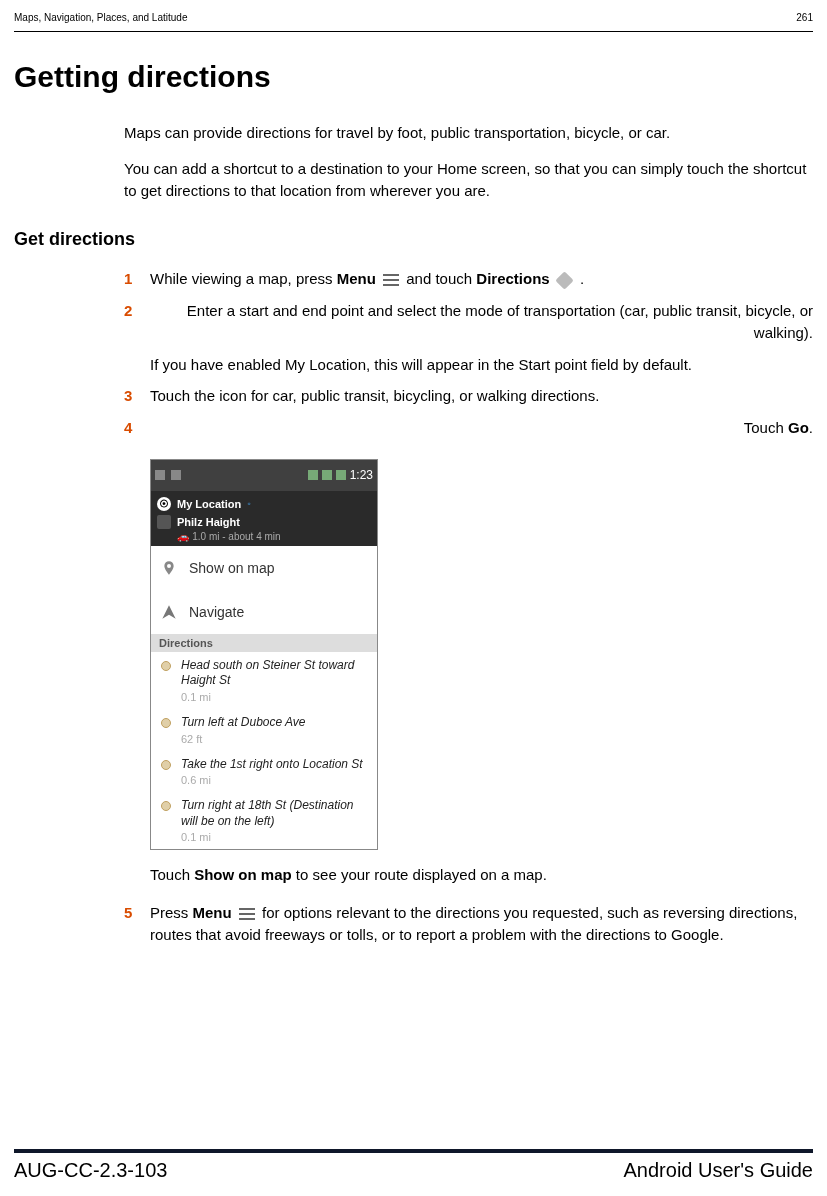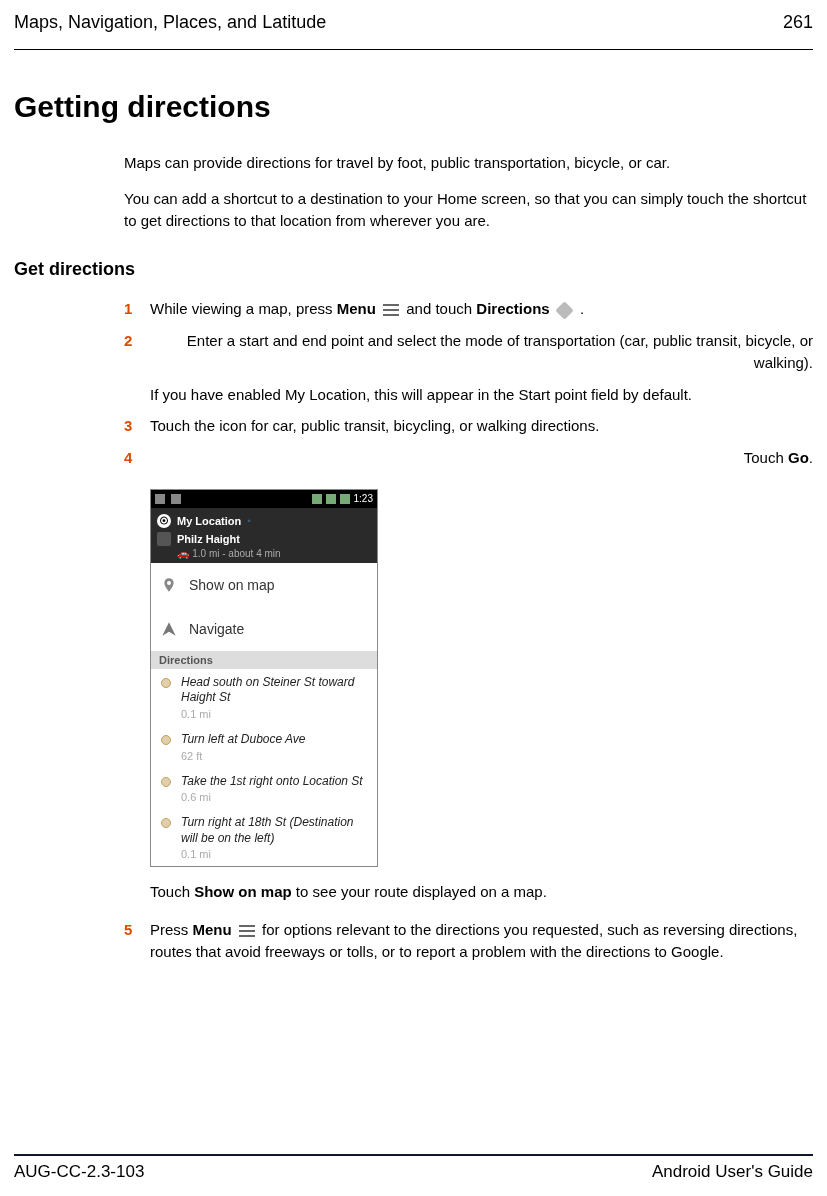--- a/index.html
+++ b/index.html
@@ -8,24 +8,24 @@
     width: 827px;
     height: 1196px;
     background: #fff;
     color: #000;
     position: relative;
     padding: 12px 14px 0 14px;
   }
   .header-row {
     display: flex;
     justify-content: space-between;
-    font-size: 18px;
+    font-size: 10px;
     border-bottom: 1px solid #000;
-    padding-bottom: 16px;
-    margin-bottom: 40px;
+    padding-bottom: 8px;
+    margin-bottom: 28px;
   }
   h1 {
     font-size: 30px;
     font-weight: 600;
     margin-bottom: 28px;
   }
   .body-text {
     margin-left: 110px;
     font-size: 15px;
     line-height: 1.45;
@@ -85,24 +85,24 @@
   
   .phone-shot {
     margin-left: 136px;
     width: 228px;
     border: 1px solid #888;
     background: #fff;
     margin-bottom: 14px;
     font-family: Arial, sans-serif;
   }
   .status-bar {
-    background: #000000;
+    background: #404040;
     color: #fff;
-    height: 18px;
-    font-size: 10px;
+    height: 31px;
+    font-size: 12px;
     display: flex;
     align-items: center;
     justify-content: space-between;
     padding: 0 4px;
   }
   .status-left { display: flex; gap: 6px; align-items:center;}
   .status-right { display: flex; gap: 4px; align-items:center;}
   .sb-icon {
     width: 10px; height: 10px; background:#888;
   }
@@ -144,22 +144,22 @@
     width:10px;height:10px;border-radius:50%;background:#e0cfa8;
     margin-top:3px;flex-shrink:0;border:1px solid #c0a060;
   }
   .dir-text { line-height:1.3; }
   .dir-dist { color:#aaa;font-size:11px;margin-left:30px;padding-bottom:6px;}
   .footer-row {
     position:absolute;
     bottom:14px;
     left:14px;right:14px;
     display:flex;justify-content:space-between;
-    font-size:17px;
-    border-top:2px solid #0f172a;
+    font-size:20px;
+    border-top:4px solid #0f172a;
     padding-top:6px;
   }
 </style>
 </head>
 <body>
 
 <div class="header-row">
   <span>Maps, Navigation, Places, and Latitude</span>
   <span>261</span>
 </div>

